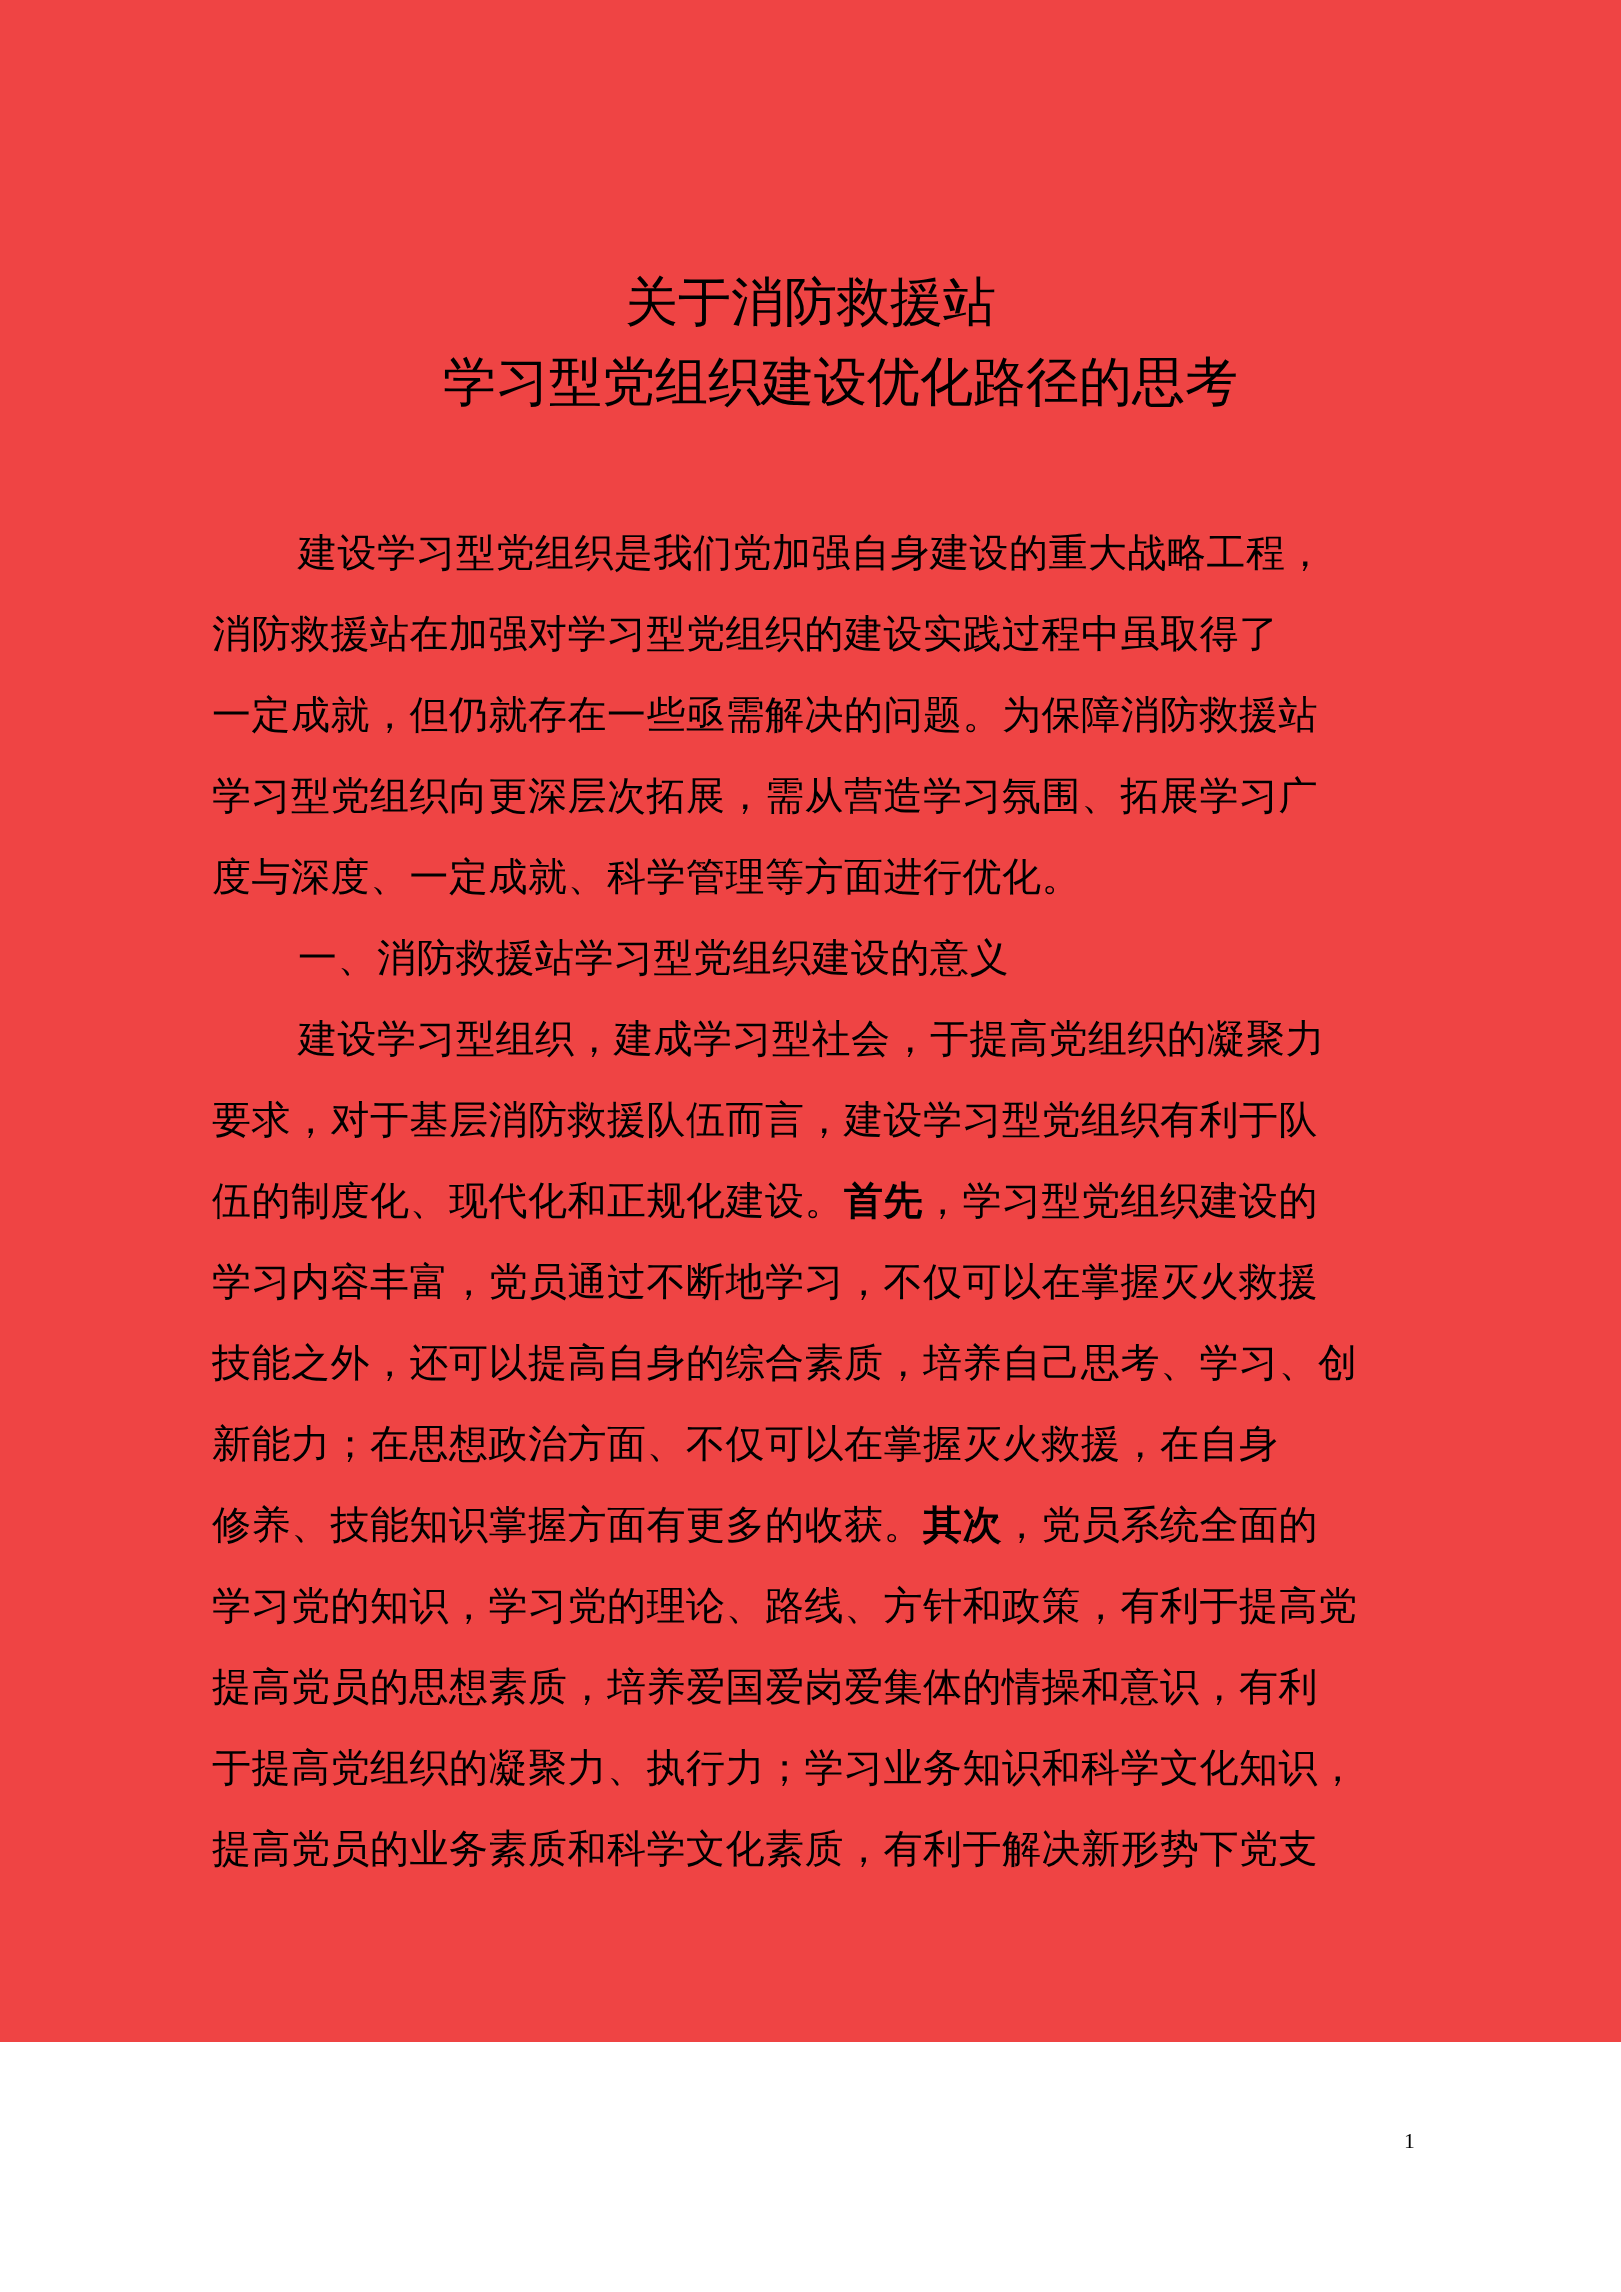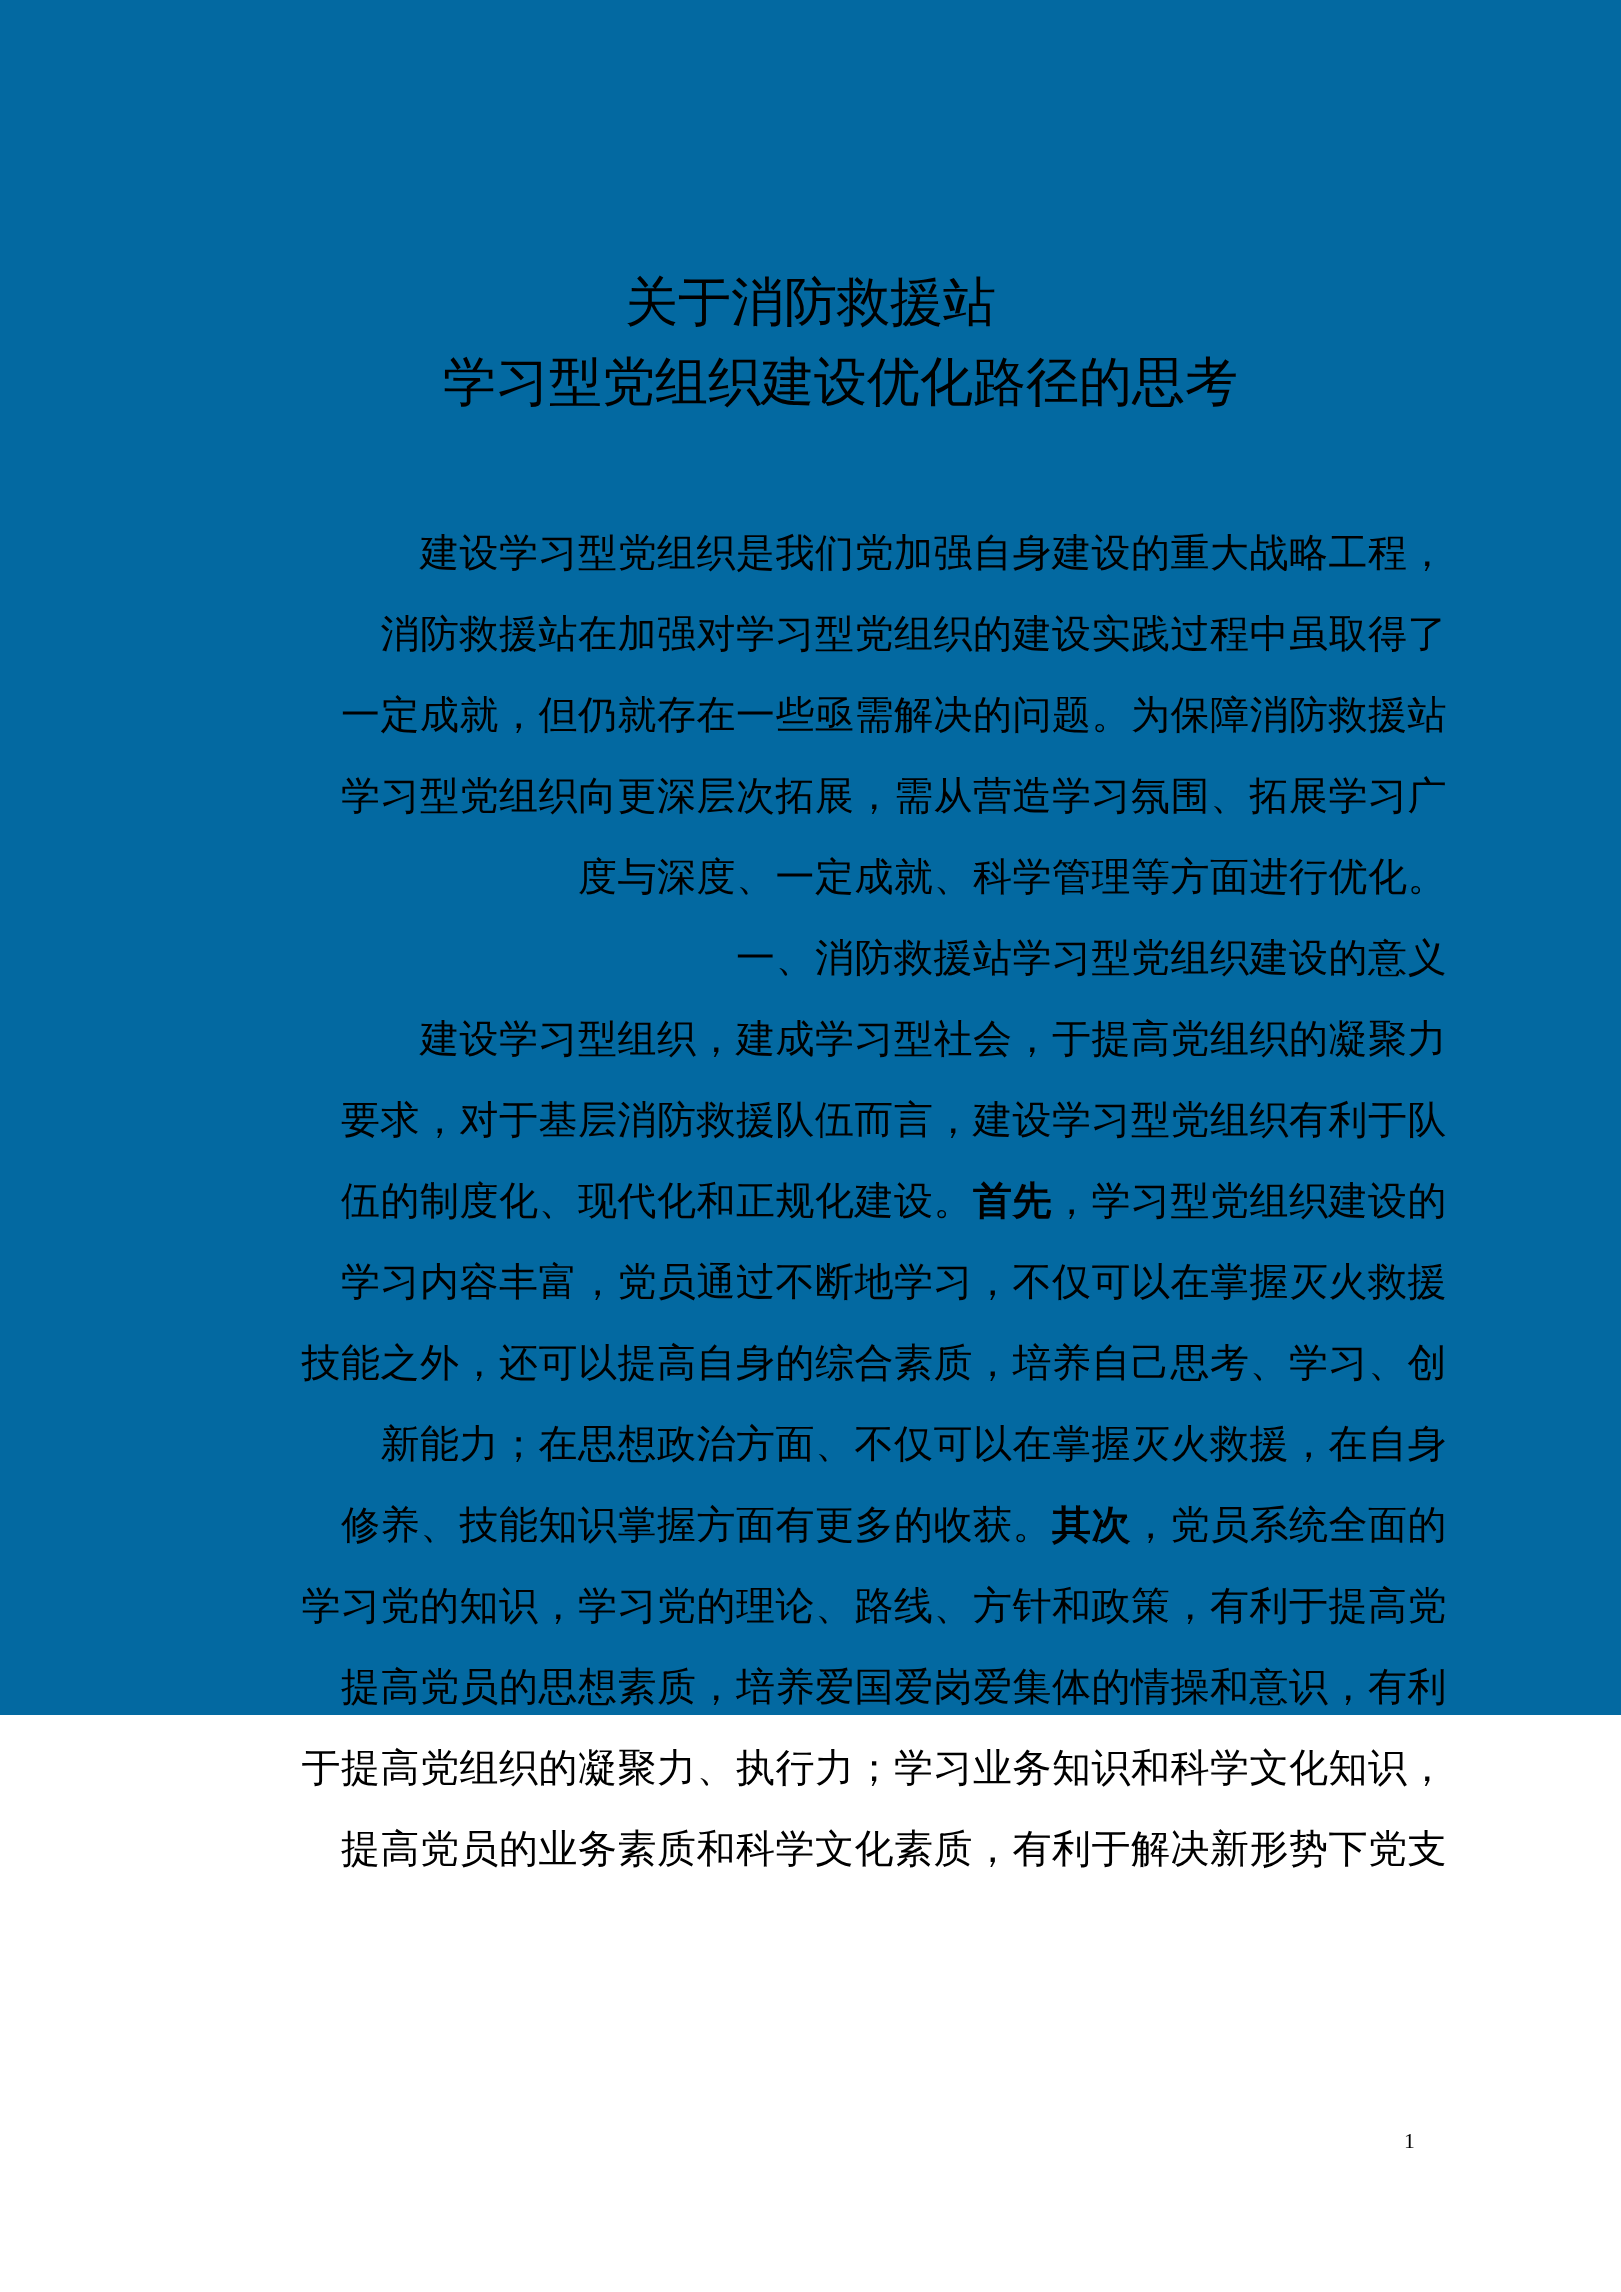--- a/index.html
+++ b/index.html
@@ -1,25 +1,25 @@
 <!DOCTYPE html>
 <html><head>
 <meta charset="utf-8">
 <style>
   html, body { margin: 0; padding: 0; background: #ffffff; }
   body { width: 1621px; height: 2293px; position: relative; overflow: hidden;
          font-family: "DejaVu Sans", "Liberation Sans", sans-serif; color: #000; }
-  .page { position: absolute; left: 0; top: 0; width: 1621px; height: 1715px; background: #0369a1; }
+  .page { position: absolute; left: 0; top: 0; width: 1621px; height: 2042px; background: #ef4444; }
   .title { position: absolute; left: 0; width: 1621px; text-align: center;
            font-size: 53px; line-height: 78px; font-weight: normal; letter-spacing: 0px; }
   .title.t1 { top: 263px; }
   .title.t2 { top: 343px; padding-left: 30px; }
   .body { position: absolute; left: 212px; top: 512px; width: 1235px; }
   .line { height: 81px; line-height: 81px; font-size: 39px; white-space: nowrap;
-          letter-spacing: 0.5px; text-align: right; }
+          letter-spacing: 0.5px; }
   .indent { padding-left: 86px; }
   .bold { font-weight: bold; }
   .page-num { position: absolute; left: 1404px; top: 2129px; font-family: "Liberation Serif", serif;
               font-size: 21.6px; }
 </style>
 </head>
 <body>
 
 <div class="page">
   <div class="title t1">关于消防救援站</div>

